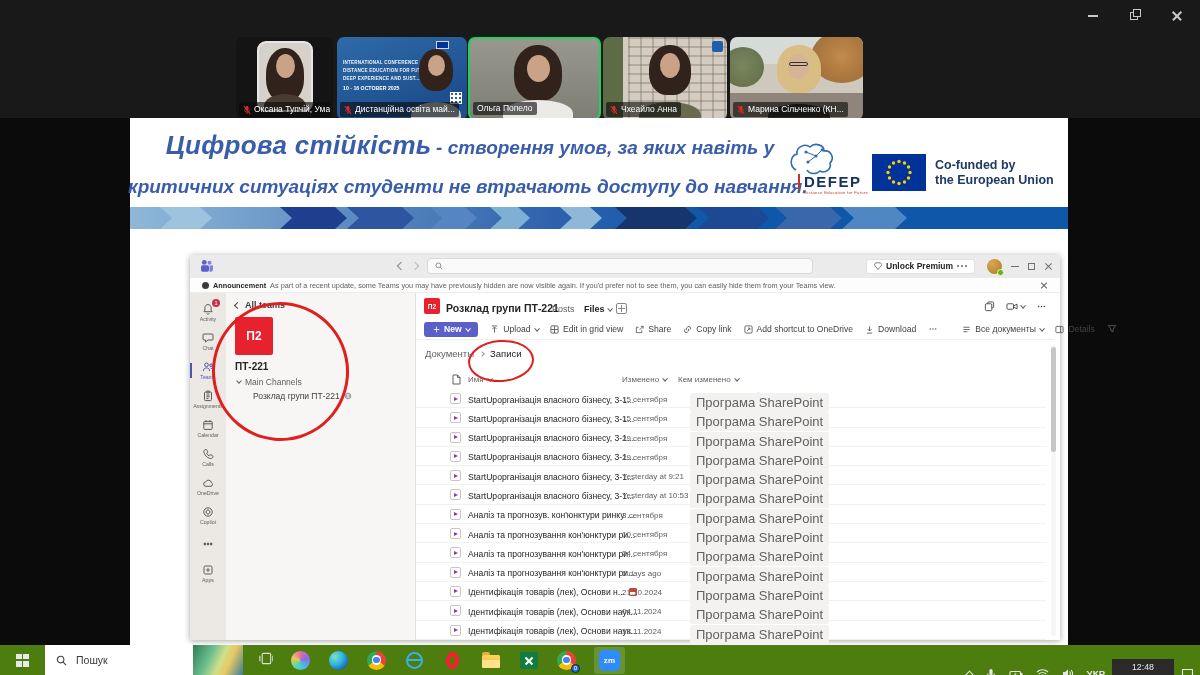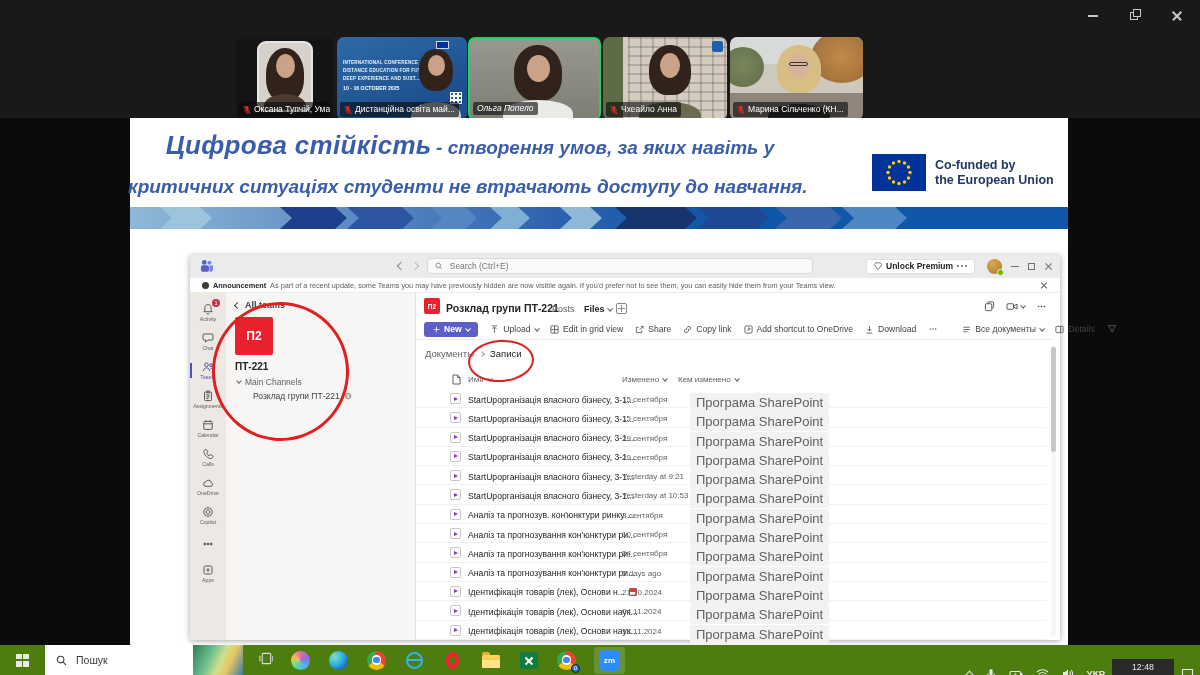--- a/index.html
+++ b/index.html
@@ -11,21 +11,21 @@
   .strip{position:absolute;left:0;top:0;width:1200px;height:118px;background:#191919;}
   .winctl{position:absolute;right:16px;top:8px;display:flex;gap:28px;z-index:50;}
   .wc{width:14px;height:14px;position:relative;cursor:pointer;}
   .wc .dash{position:absolute;left:2px;top:7px;width:10px;height:1.6px;background:#c8c8c8;}
   .wc .box1{position:absolute;left:2px;top:4px;width:8px;height:8px;border:1.4px solid #c8c8c8;}
   .wc .box2{position:absolute;left:5px;top:1px;width:8px;height:8px;border:1.4px solid #c8c8c8;background:#191919;}
   .wc .x1,.wc .x2{position:absolute;left:1px;top:6.5px;width:12px;height:1.6px;background:#c8c8c8;}
   .wc .x1{transform:rotate(45deg);} .wc .x2{transform:rotate(-45deg);}
 
   .tile{position:absolute;top:37px;height:83px;border-radius:7px;overflow:hidden;background:#1d1d1d;}
-  .tile.active{border:2px solid #21d05e;font-style:italic;}
+  .tile.active{border:2px solid #21d05e;}
   .nlabel{position:absolute;left:3px;bottom:3px;display:flex;align-items:center;gap:3px;
           background:rgba(10,10,10,.62);color:#fff;font-size:8.5px;line-height:1;
           padding:2.5px 4px;border-radius:2px;max-width:calc(100% - 6px);white-space:nowrap;overflow:hidden;z-index:5;}
   .pcard{position:absolute;left:50%;top:4px;transform:translateX(-50%);width:56px;height:71px;
          border-radius:9px;border:2px solid #e6e6e6;background:#d6d1cb;overflow:hidden;}
   .pcard.man{width:50px;height:69px;border:1px solid #666;
          background:linear-gradient(180deg,#9fb2bd 0%,#8d7d6a 55%,#6f6454 100%);}
   .hair{position:absolute;border-radius:48% 48% 42% 42%;background:#31231b;}
   .face{position:absolute;border-radius:50%;background:#c9a287;}
   .torso{position:absolute;border-radius:50% 50% 0 0;}
@@ -331,20 +331,32 @@
 
   <div class="slide">
     <div class="titleblock">
       <div class="l1">
         <span class="big">Цифрова стійкість</span>
         <span class="rest">- створення умов, за яких навіть у</span>
       </div>
       <div class="l2">критичних ситуаціях студенти не втрачають доступу до навчання.</div>
     </div>
 
+    <div class="defep">
+      <svg width="76" height="36" viewBox="0 0 76 36">
+        <path d="M12 30c-7-4-6-14 1-16-1-7 8-11 13-7 5-5 14-2 14 4 7-1 11 7 6 12 2 6-5 11-10 8-4 4-11 3-13-1" fill="none" stroke="#2d6db5" stroke-width="1.6"></path>
+        <circle cx="22" cy="12" r="1.6" fill="#2d6db5"></circle>
+          <circle cx="32" cy="16" r="1.6" fill="#2d6db5"></circle>
+        <circle cx="24" cy="22" r="1.6" fill="#2d6db5"></circle>
+          <circle cx="38" cy="10" r="1.4" fill="#2d6db5"></circle>
+        <path d="M22 12l10 4-8 6m8-6 6-6" fill="none" stroke="#2d6db5" stroke-width="1"></path>
+      </svg>
+      <div class="defep-name">DEFEP</div>
+      <div class="defep-tag">Distance Education for Future</div>
+    </div>
 
     <div class="eu">
       <div class="euflag">
         <svg width="54" height="37" viewBox="0 0 54 37">
           <g fill="#ffcc00">
             <circle cx="27" cy="7.5" r="1.7"></circle>
               <circle cx="32.5" cy="9" r="1.7"></circle>
               <circle cx="36.5" cy="13" r="1.7"></circle>
             <circle cx="38" cy="18.5" r="1.7"></circle>
               <circle cx="36.5" cy="24" r="1.7"></circle>
@@ -395,21 +407,20 @@
           <rect x="1" y="6.2" width="8" height="6.5" rx="1.6" fill="#5b5fc7"></rect>
           <path d="M9.5 6.5h3.5v4a2.3 2.3 0 0 1-3.5 2z" fill="#7b83eb"></path>
         </svg>
         <span class="navarr l"></span>
         <span class="navarr r"></span>
         <div class="tsearch">
           <svg width="8" height="8" viewBox="0 0 10 10">
               <circle cx="4.2" cy="4.2" r="3" fill="none" stroke="#767676"></circle>
               <line x1="6.5" y1="6.5" x2="9" y2="9" stroke="#767676"></line>
             </svg>
-          <input readonly="" placeholder="Search (Ctrl+E)" style="">
         </div>
         <div class="premium">
           <svg width="8" height="8" viewBox="0 0 10 10">
               <path d="M2 1h6l2 2.5L5 9.5.5 3.5z" fill="none" stroke="#616161"></path>
             </svg>
           <span>Unlock Premium</span>
           <span class="dots3"></span>
         </div>
         <div class="avatar">
             <i class="presence"></i>

